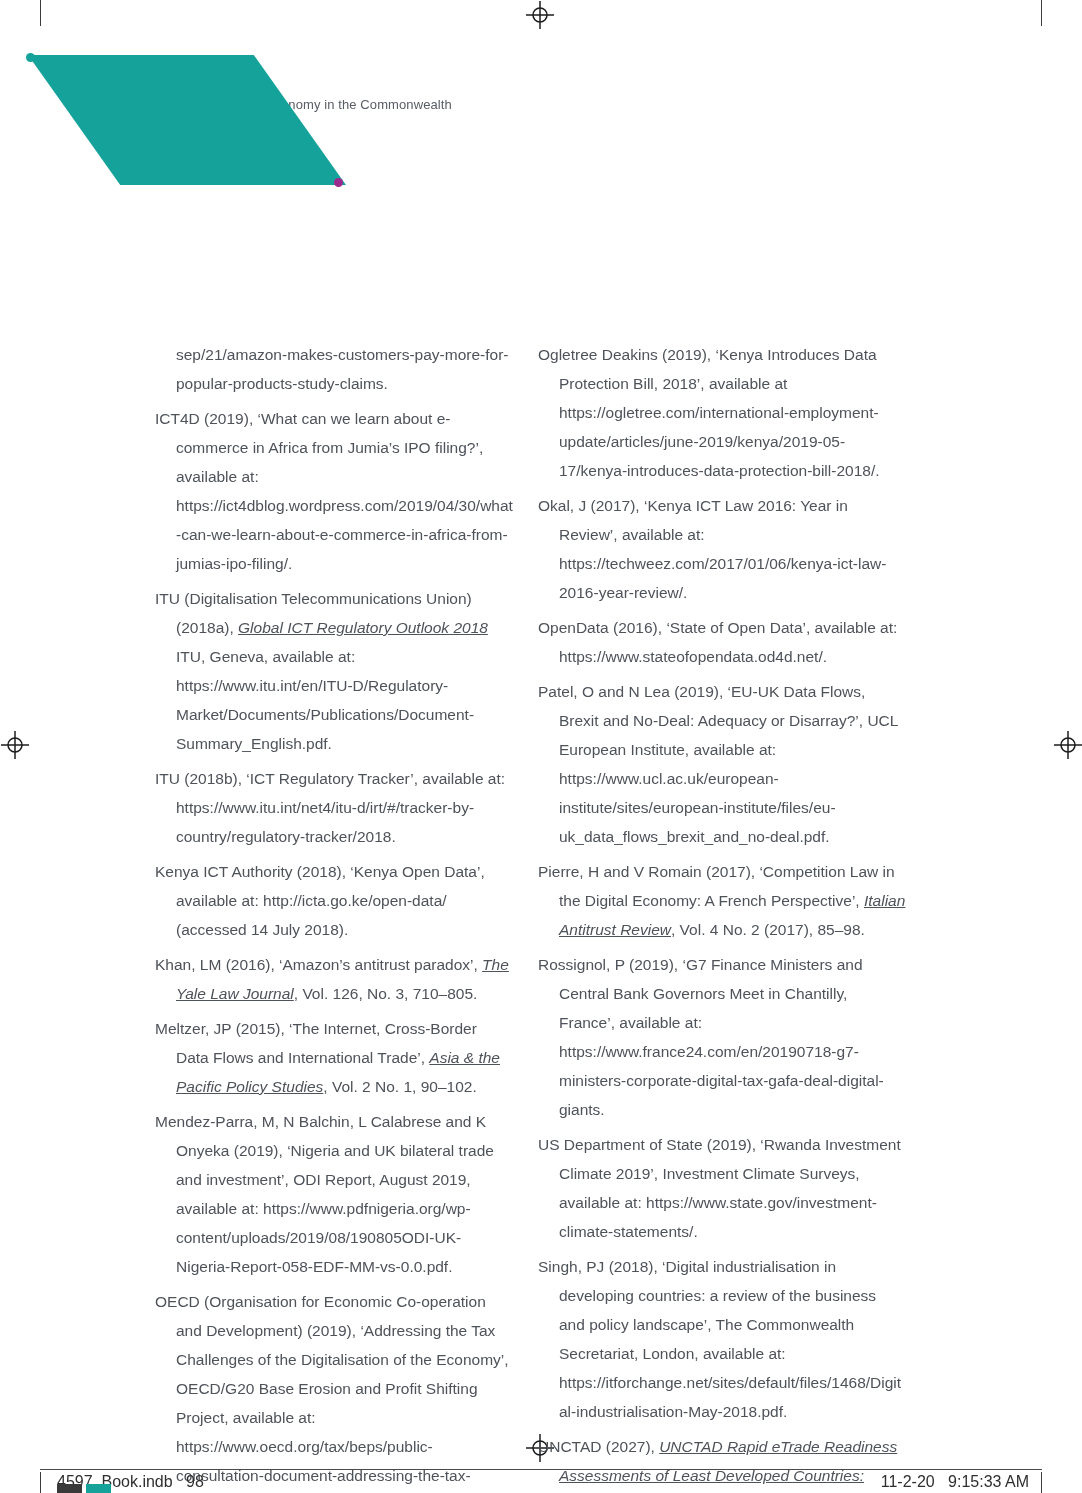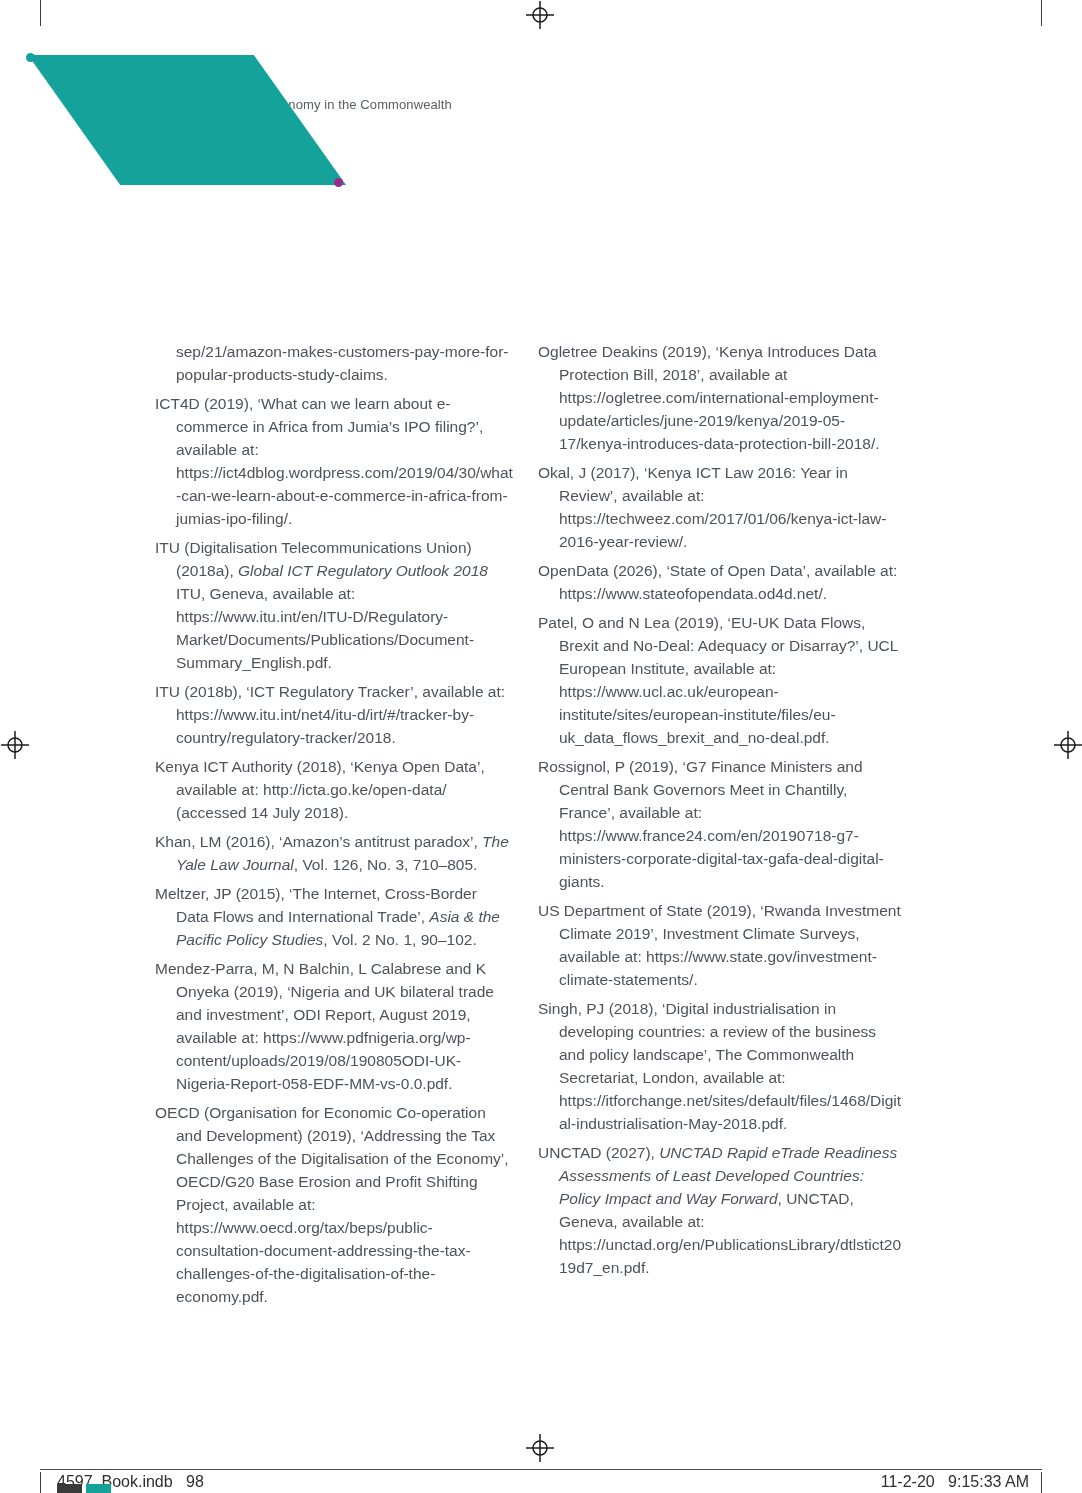--- a/index.html
+++ b/index.html
@@ -33,26 +33,26 @@
     position:absolute;left:281px;top:97px;
     font-size:13px;color:#585d63;letter-spacing:0.1px;
     white-space:pre;
   }
   
   .col{position:absolute;top:340px;}
   .col-left{left:155px;width:358px;}
   .col-right{left:538px;width:368px;}
   .ref{
     margin:0 0 6px 0;
-    font-size:15.5px;line-height:23px;
+    font-size:15.5px;line-height:29px;
     padding-left:21px;text-indent:-21px;
     overflow-wrap:break-word;
   }
   .ref.cont{text-indent:0;}
-  .it{font-style:italic;}
+  .it{font-style:italic;text-decoration:underline;}
   
   .footer-rule{position:absolute;left:40px;top:1469px;width:1002px;height:1px;background:#4a4a4a;}
   .footer-text{
     position:absolute;top:1473px;
     font-size:16px;color:#2f2f2f;white-space:pre;
     font-family:"Liberation Sans","DejaVu Sans",sans-serif;
   }
   .footer-left{left:57px;}
   .footer-right{right:53px;}
   .swatch{position:absolute;top:1484px;height:9px;width:25px;}
@@ -110,22 +110,23 @@
       <p class="ref"><span>ITU (2018b), ‘ICT Regulatory Tracker’, available at: https://www.itu.int/net4/itu-d/irt/#/tracker-by-country/regulatory-tracker/2018.</span></p>
       <p class="ref"><span>Kenya ICT Authority (2018), ‘Kenya Open Data’, available at: http://icta.go.ke/open-data/ (accessed 14 July 2018).</span></p>
       <p class="ref"><span>Khan, LM (2016), ‘Amazon’s antitrust paradox’, </span><span class="it">The Yale Law Journal</span><span>, Vol. 126, No. 3, 710–805.</span></p>
       <p class="ref"><span>Meltzer, JP (2015), ‘The Internet, Cross-Border Data Flows and International Trade’, </span><span class="it">Asia &amp; the Pacific Policy Studies</span><span>, Vol. 2 No. 1, 90–102.</span></p>
       <p class="ref"><span>Mendez-Parra, M, N Balchin, L Calabrese and K Onyeka (2019), ‘Nigeria and UK bilateral trade and investment’, ODI Report, August 2019, available at: https://www.pdfnigeria.org/wp-content/uploads/2019/08/190805ODI-UK-Nigeria-Report-058-EDF-MM-vs-0.0.pdf.</span></p>
       <p class="ref"><span>OECD (Organisation for Economic Co-operation and Development) (2019), ‘Addressing the Tax Challenges of the Digitalisation of the Economy’, OECD/G20 Base Erosion and Profit Shifting Project, available at: https://www.oecd.org/tax/beps/public-consultation-document-addressing-the-tax-challenges-of-the-digitalisation-of-the-economy.pdf.</span></p>
     </div>
   <div class="col col-right">
       <p class="ref"><span>Ogletree Deakins (2019), ‘Kenya Introduces Data Protection Bill, 2018’, available at https://ogletree.com/international-employment-update/articles/june-2019/kenya/2019-05-17/kenya-introduces-data-protection-bill-2018/.</span></p>
       <p class="ref"><span>Okal, J (2017), ‘Kenya ICT Law 2016: Year in Review’, available at: https://techweez.com/2017/01/06/kenya-ict-law-2016-year-review/.</span></p>
-      <p class="ref"><span>OpenData (2026), ‘State of Open Data’, available at: https://www.stateofopendata.od4d.net/.</span></p>
+      <p class="ref"><span>OpenData (2016), ‘State of Open Data’, available at: https://www.stateofopendata.od4d.net/.</span></p>
       <p class="ref"><span>Patel, O and N Lea (2019), ‘EU-UK Data Flows, Brexit and No-Deal: Adequacy or Disarray?’, UCL European Institute, available at: https://www.ucl.ac.uk/european-institute/sites/european-institute/files/eu-uk_data_flows_brexit_and_no-deal.pdf.</span></p>
+      <p class="ref"><span>Pierre, H and V Romain (2017), ‘Competition Law in the Digital Economy: A French Perspective’, </span><span class="it">Italian Antitrust Review</span><span>, Vol. 4 No. 2 (2017), 85–98.</span></p>
       <p class="ref"><span>Rossignol, P (2019), ‘G7 Finance Ministers and Central Bank Governors Meet in Chantilly, France’, available at: https://www.france24.com/en/20190718-g7-ministers-corporate-digital-tax-gafa-deal-digital-giants.</span></p>
       <p class="ref"><span>US Department of State (2019), ‘Rwanda Investment Climate 2019’, Investment Climate Surveys, available at: https://www.state.gov/investment-climate-statements/.</span></p>
       <p class="ref"><span>Singh, PJ (2018), ‘Digital industrialisation in developing countries: a review of the business and policy landscape’, The Commonwealth Secretariat, London, available at: https://itforchange.net/sites/default/files/1468/Digital-industrialisation-May-2018.pdf.</span></p>
       <p class="ref"><span>UNCTAD (2027), </span><span class="it">UNCTAD Rapid eTrade Readiness Assessments of Least Developed Countries: Policy Impact and Way Forward</span><span>, UNCTAD, Geneva, available at: https://unctad.org/en/PublicationsLibrary/dtlstict2019d7_en.pdf.</span></p>
     </div>
 
   <div class="footer-rule"></div>
   <div class="footer-text footer-left">4597_Book.indb   98</div>
   <div class="footer-text footer-right">11-2-20   9:15:33 AM</div>
   <div class="swatch swatch-dark"></div>

